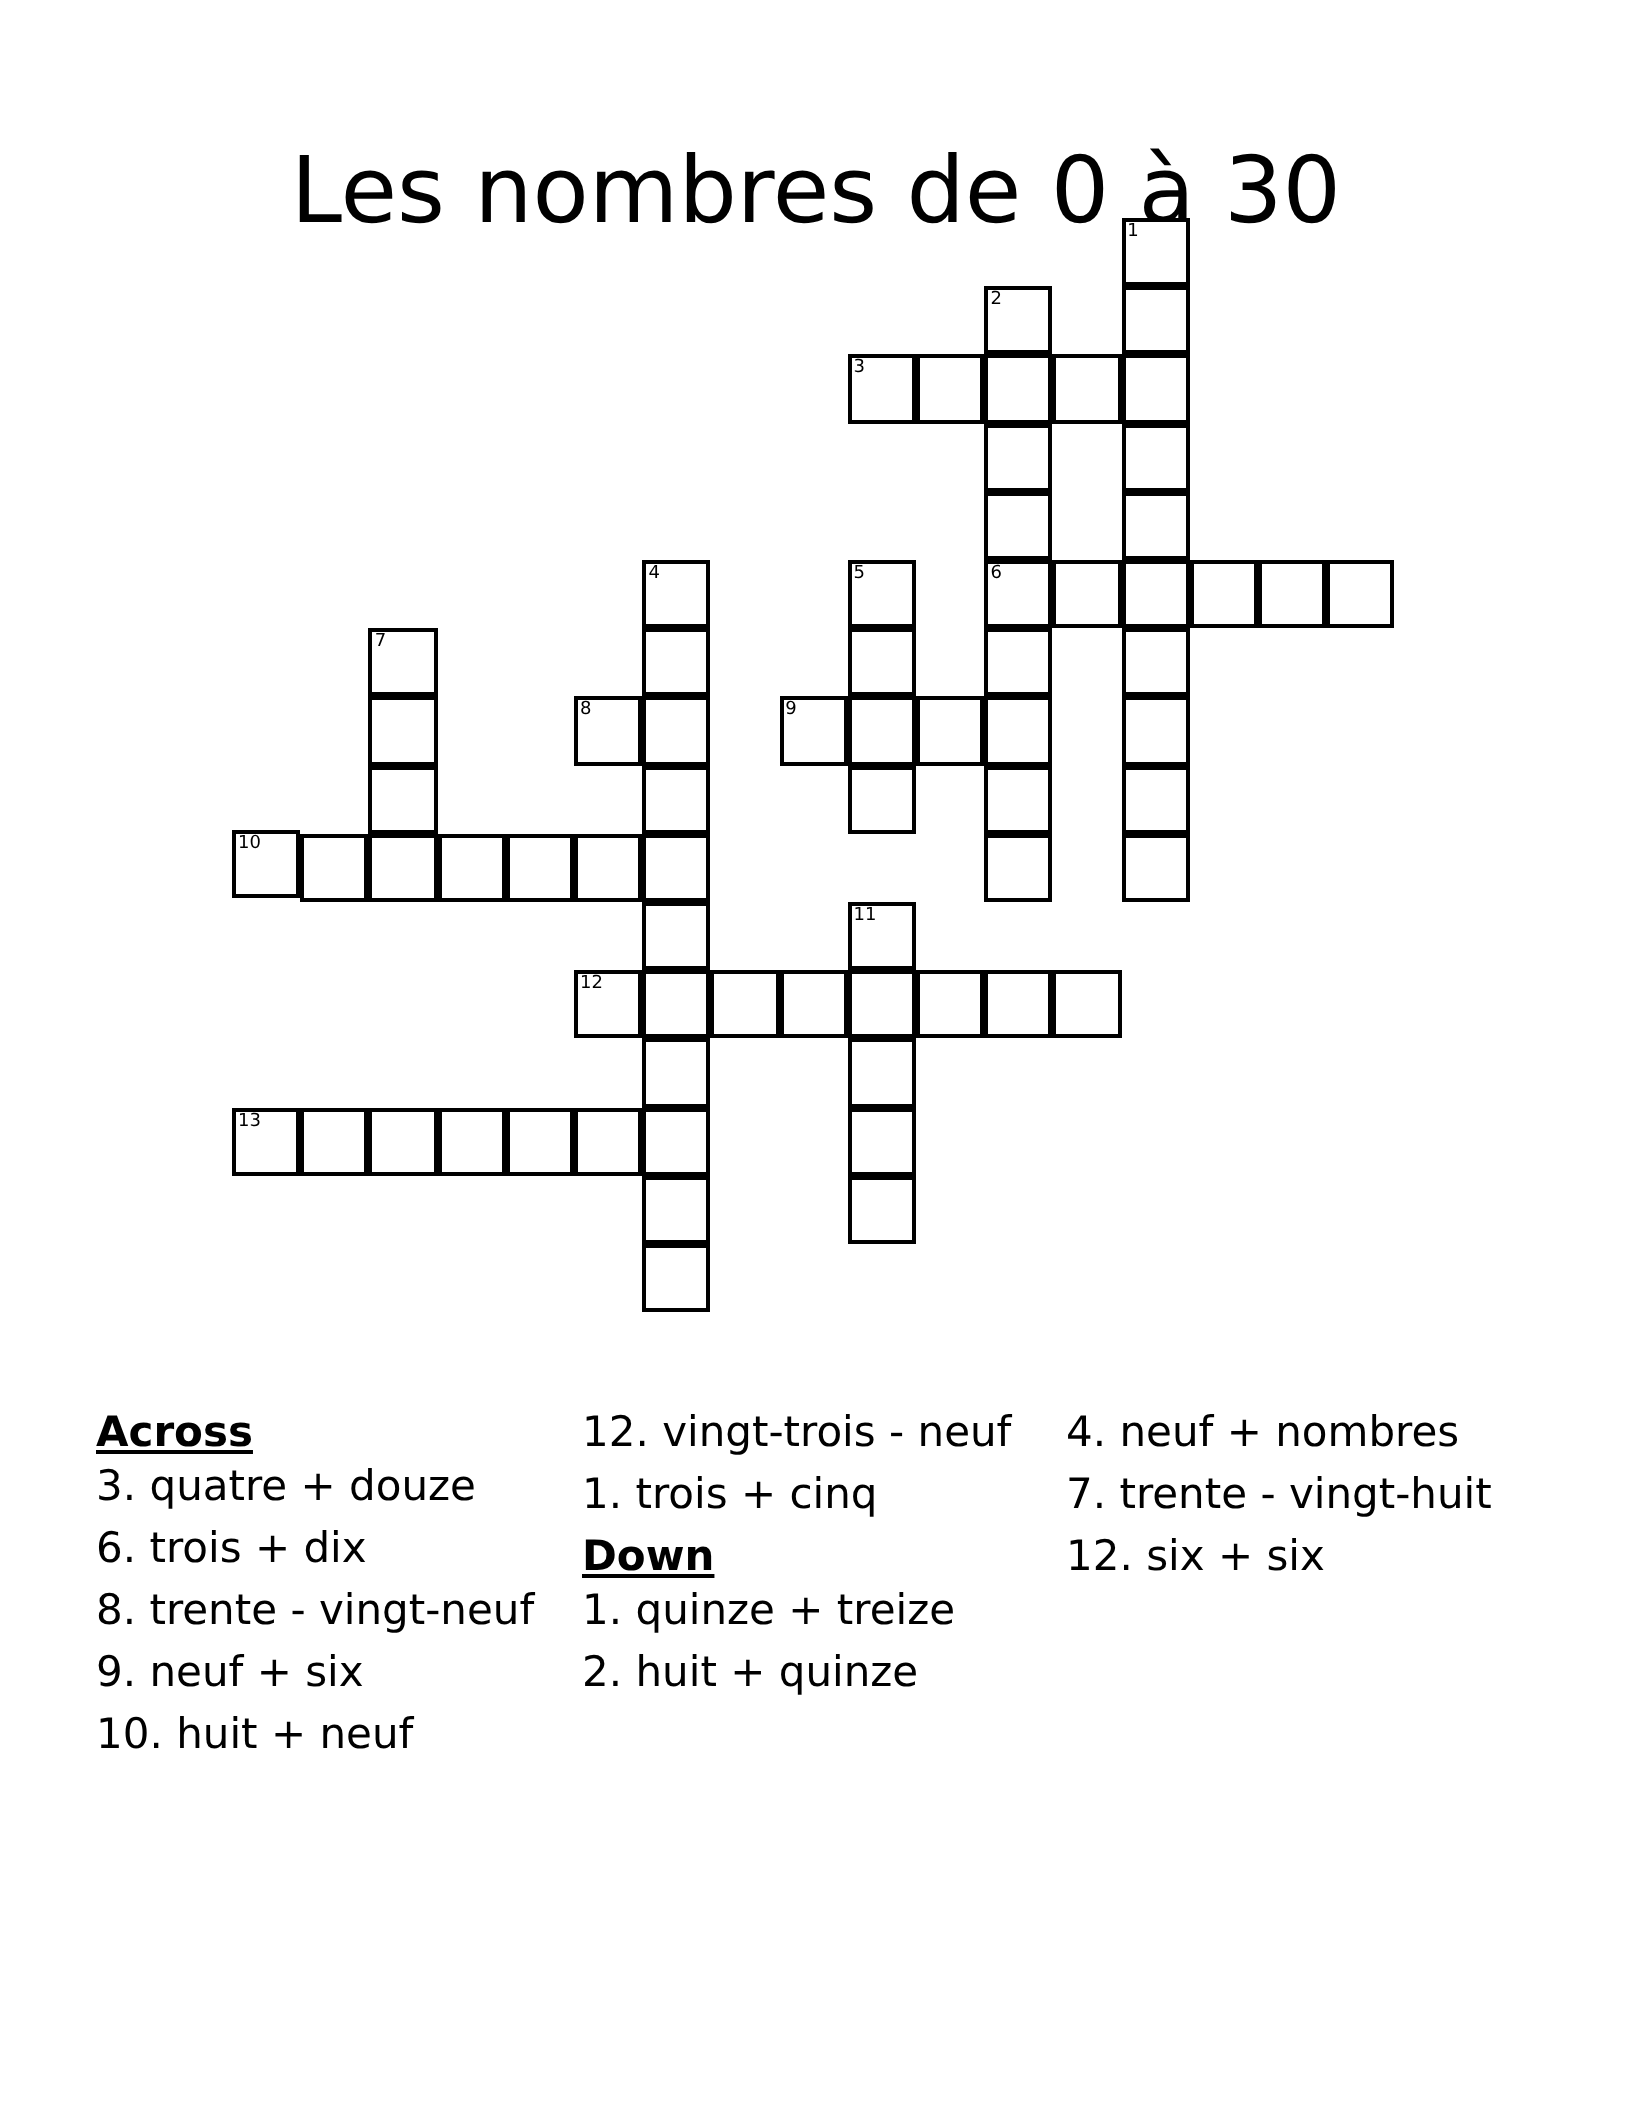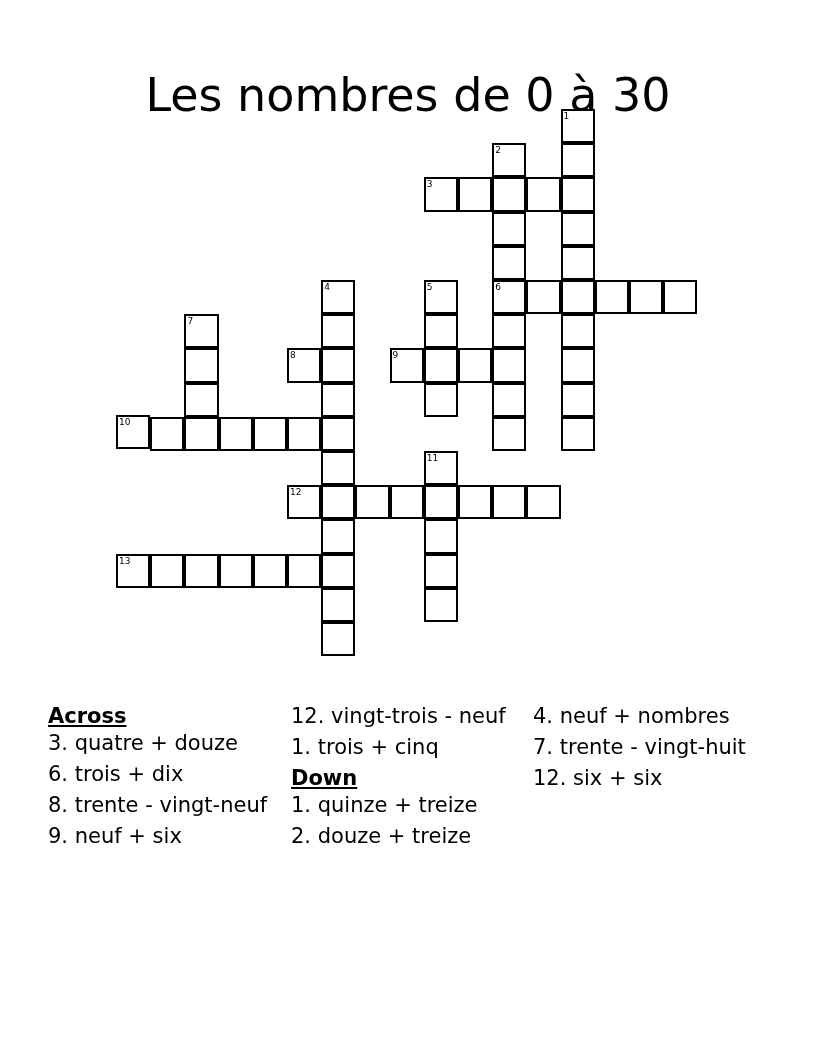--- a/index.html
+++ b/index.html
@@ -125,27 +125,28 @@
     <div class="cell" style="left: 136.8px; top: 444.6px;"></div>
     <div class="cell" style="left: 171px; top: 444.6px;"></div>
   </div>
 
 <div class="clues col1">
   <span class="heading">Across</span>
   <div class="clue"><b>3.</b> <span>quatre + douze</span></div>
   <div class="clue"><b>6.</b> <span>trois + dix</span></div>
   <div class="clue"><b>8.</b> <span>trente - vingt-neuf</span></div>
   <div class="clue"><b>9.</b> <span>neuf + six</span></div>
+  <div class="clue"><b>10.</b> <span>huit + neuf</span></div>
 </div>
 
 <div class="clues col2">
   <div class="clue"><b>12.</b> <span>vingt-trois - neuf</span></div>
   <div class="clue"><b>1.</b> <span>trois + cinq</span></div>
   <span class="heading">Down</span>
   <div class="clue"><b>1.</b> <span>quinze + treize</span></div>
-  <div class="clue"><b>2.</b> <span>douze + treize</span></div>
+  <div class="clue"><b>2.</b> <span>huit + quinze</span></div>
 </div>
 
 <div class="clues col3">
   <div class="clue"><b>4.</b> <span>neuf + nombres</span></div>
   <div class="clue"><b>7.</b> <span>trente - vingt-huit</span></div>
   <div class="clue"><b>12.</b> <span>six + six</span></div>
 </div>
 
 </body></html>

